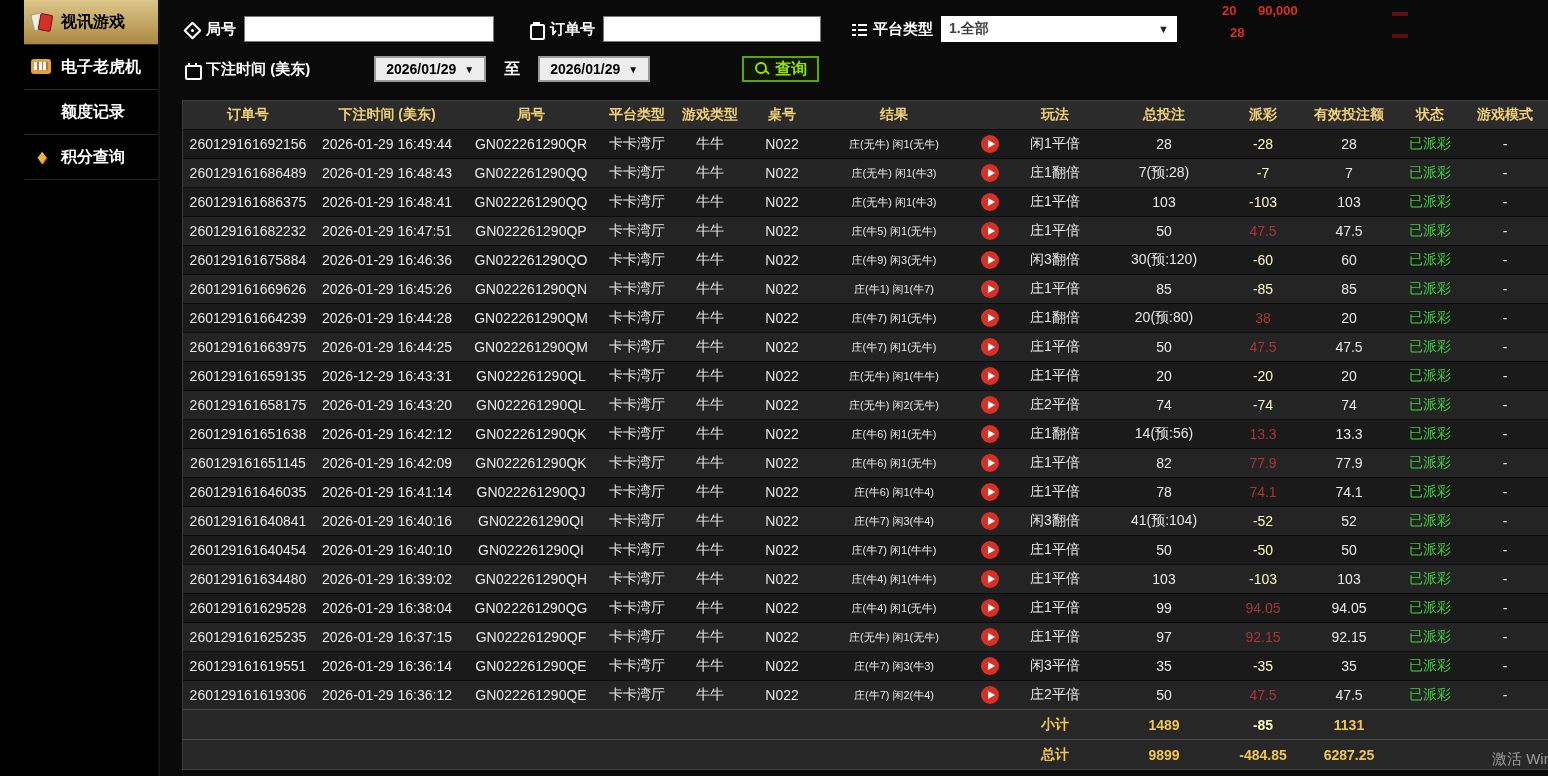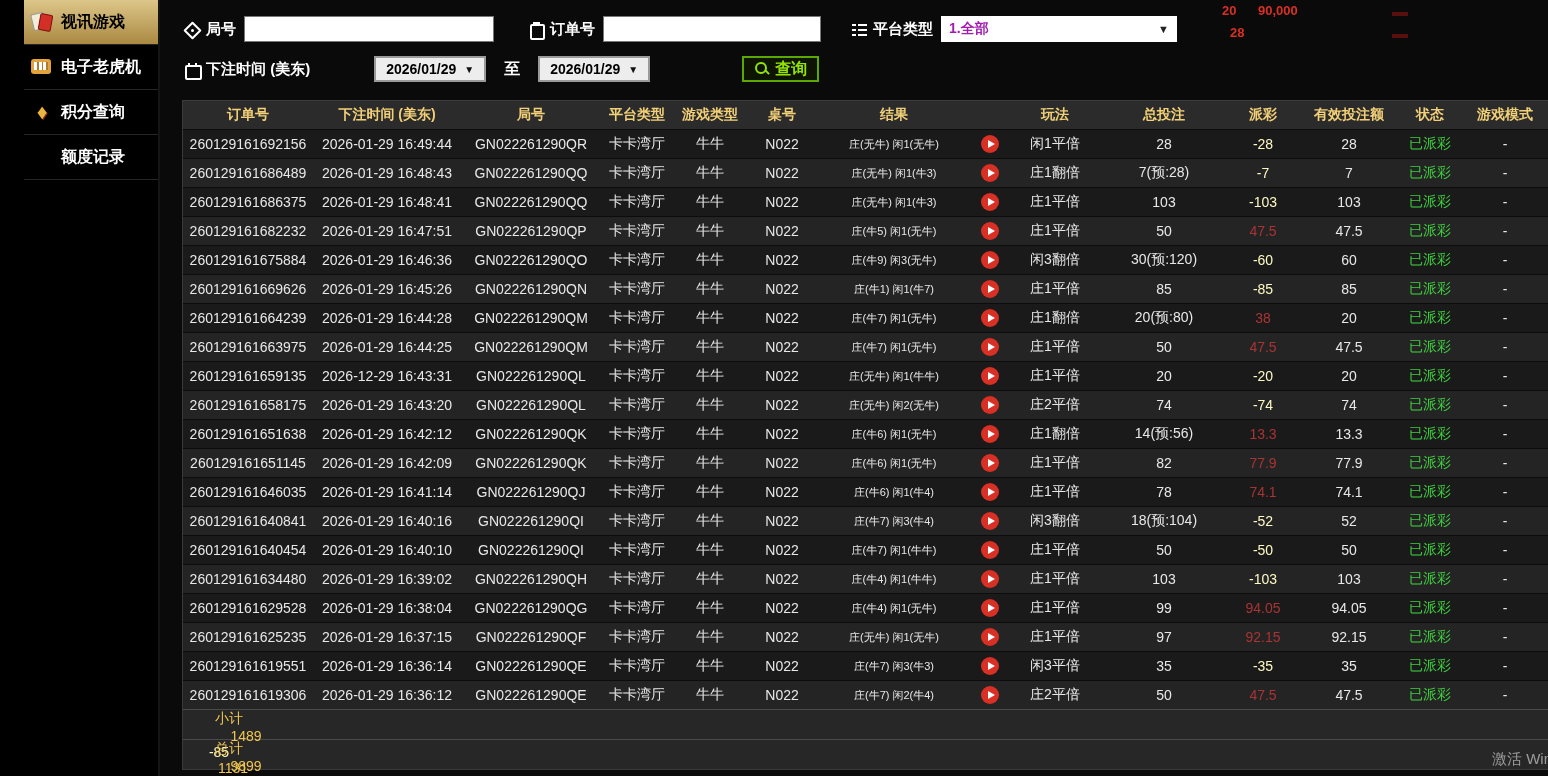--- a/index.html
+++ b/index.html
@@ -29,21 +29,21 @@
   .ic-tag::after{content:'';position:absolute;left:7px;top:8px;width:3px;height:3px;background:#fff;border-radius:50%;}
   .ic-clip::before{content:'';position:absolute;left:2px;top:3px;width:11px;height:12px;border:2px solid #fff;border-radius:2px;}
   .ic-clip::after{content:'';position:absolute;left:5px;top:1px;width:7px;height:3px;background:#fff;}
   .ic-list::before{content:'';position:absolute;left:1px;top:3px;width:4px;height:12px;background:repeating-linear-gradient(#fff 0 2px,transparent 2px 5px);}
   .ic-list::after{content:'';position:absolute;left:7px;top:3px;width:9px;height:12px;background:repeating-linear-gradient(#fff 0 2px,transparent 2px 5px);}
   .ic-cal::before{content:'';position:absolute;left:1px;top:4px;width:13px;height:11px;border:2px solid #fff;border-radius:2px;}
   .ic-cal::after{content:'';position:absolute;left:4px;top:2px;width:2px;height:4px;background:#fff;box-shadow:7px 0 0 #fff;}
   input.text{height:24px;background:#fff;border:1px solid #777;margin-right:34px;font-size:14px;padding:0 4px;}
   .inp-round{width:240px;}
   .inp-order{width:208px;margin-right:30px !important;}
-  .select{width:236px;height:26px;background:#fff;color:#a21caf;display:flex;align-items:center;padding:0 8px;font-weight:bold;font-size:14px;cursor:pointer;box-sizing:border-box;}
+  .select{width:236px;height:26px;background:#fff;color:#404040;display:flex;align-items:center;padding:0 8px;font-weight:bold;font-size:14px;cursor:pointer;box-sizing:border-box;}
   .select::after{content:"▼";margin-left:auto;font-size:11px;color:#222;}
   .date-field{display:flex;align-items:center;background:#ededed;border:2px solid #9a9a9a;height:22px;padding:0 10px;color:#000000;font-size:14px;font-weight:bold;cursor:pointer;}
   .date-field::after{content:"▼";font-size:10px;margin-left:8px;color:#111;}
   .to-label{margin:0 18px;font-size:16px;}
   .query-btn{display:flex;align-items:center;height:26px;padding:0 10px;background:#0d1502;border:2px solid #5da800;color:#93e403;font-size:16px;font-weight:bold;cursor:pointer;margin-left:92px;}
   .ic-mag{width:16px;height:16px;position:relative;display:inline-block;margin-right:5px;}
   .ic-mag::before{content:'';position:absolute;left:1px;top:1px;width:8px;height:8px;border:2px solid #93e403;border-radius:50%;}
   .ic-mag::after{content:'';position:absolute;left:10px;top:10px;width:6px;height:2px;background:#93e403;transform:rotate(45deg);}
   .dt1{margin-left:56px;}
 
@@ -55,21 +55,21 @@
   .td,.th{display:flex;align-items:center;justify-content:center;overflow:hidden;white-space:nowrap;padding:0 2px;box-sizing:border-box;flex:none;}
   .c0{width:130px;}.c1{width:148px;}.c2{width:140px;}.c3{width:72px;}.c4{width:74px;}
   .c5{width:70px;}.c6{width:154px;font-size:11px;}.c7{width:38px;}.c8{width:92px;}
   .c9{width:126px;}.c10{width:72px;}.c11{width:100px;}.c12{width:62px;}.c13{flex:1;}
   .th.c6{font-size:14px;}
   .neg{color:#fef9c3;}
   .pos{color:#a93434;}
   .st{color:#3fd03f;}
   .play-btn{width:18px;height:18px;border-radius:50%;background:#d83025;position:relative;display:inline-block;cursor:pointer;}
   .play-btn::after{content:'';position:absolute;left:7px;top:5px;border-left:7px solid #fff;border-top:4px solid transparent;border-bottom:4px solid transparent;}
-  .foot{height:30px;background:#272727;border-top:1px solid #4a4a4a;font-weight:normal;flex-direction:column;}
+  .foot{height:30px;background:#272727;border-top:1px solid #4a4a4a;font-weight:bold;}
   .gold{color:#f2c64e;}
   .spacer{width:826px;}
 
   
   .remnant{position:absolute;color:#d93025;font-weight:bold;font-size:13px;}
   .r1{left:1222px;top:3px;}
   .r2{left:1258px;top:3px;}
   .r3{left:1230px;top:25px;}
   .dash{position:absolute;width:16px;height:4px;background:#5a0f0f;}
   .d1{left:1392px;top:12px;}
@@ -84,26 +84,26 @@
   <div class="sidebar">
       <div class="side-item active">
         <span class="icn ic-cards"></span>
         <span>视讯游戏</span>
       </div>
       <div class="side-item">
         <span class="icn ic-slot"></span>
         <span>电子老虎机</span>
       </div>
       <div class="side-item">
+        <span class="icn ic-document"></span>
+        <span>额度记录</span>
+      </div>
+      <div class="side-item">
         <span class="icn ic-diamond"></span>
         <span>积分查询</span>
-      </div>
-      <div class="side-item">
-        <span class="icn ic-document"></span>
-        <span>额度记录</span>
       </div>
     </div>
 
   <div class="content">
 
     <div class="frow frow1">
       <span class="flabel">
         <span class="fic ic-tag"></span>
         <span>局号</span>
       </span>
@@ -397,21 +397,21 @@
             <div class="td c1">2026-01-29 16:40:16</div>
             <div class="td c2">GN022261290QI</div>
             <div class="td c3">卡卡湾厅</div>
             <div class="td c4">牛牛</div>
             <div class="td c5">N022</div>
             <div class="td c6">庄(牛7) 闲3(牛4)</div>
             <div class="td c7">
               <span class="play-btn"></span>
             </div>
             <div class="td c8">闲3翻倍</div>
-            <div class="td c9">18(预:104)</div>
+            <div class="td c9">41(预:104)</div>
             <div class="td c10 neg">-52</div>
             <div class="td c11">52</div>
             <div class="td c12 st">已派彩</div>
             <div class="td c13">-</div>
           </div>
           <div class="tr">
             <div class="td c0">260129161640454</div>
             <div class="td c1">2026-01-29 16:40:10</div>
             <div class="td c2">GN022261290QI</div>
             <div class="td c3">卡卡湾厅</div>

